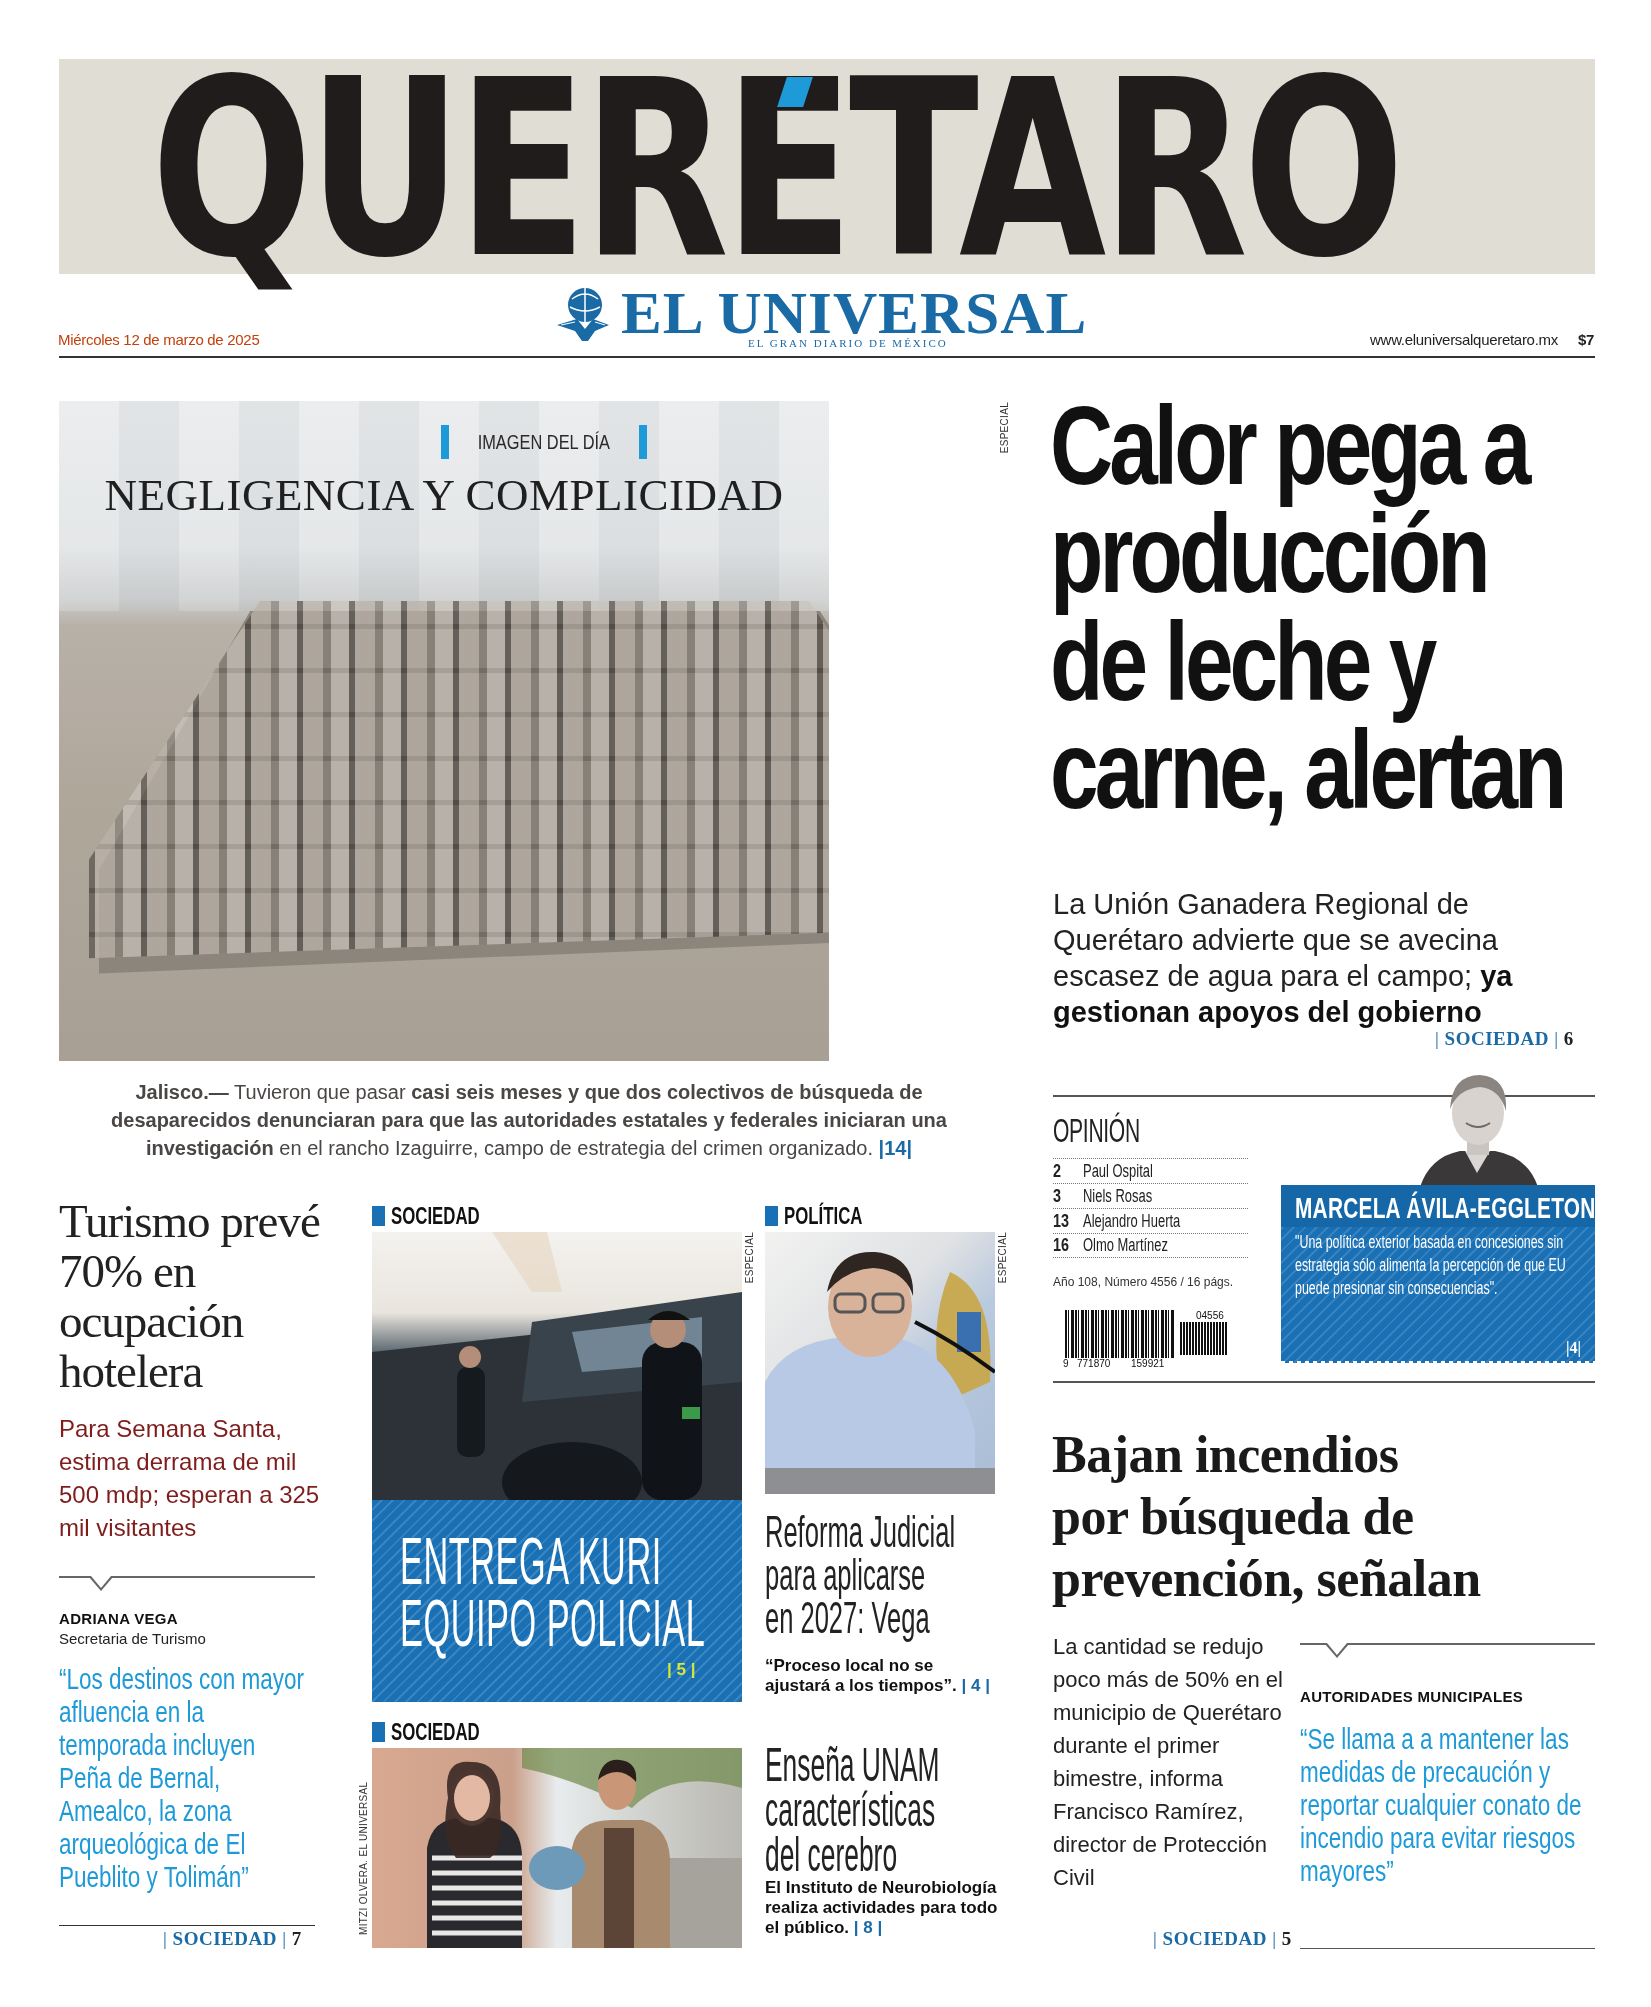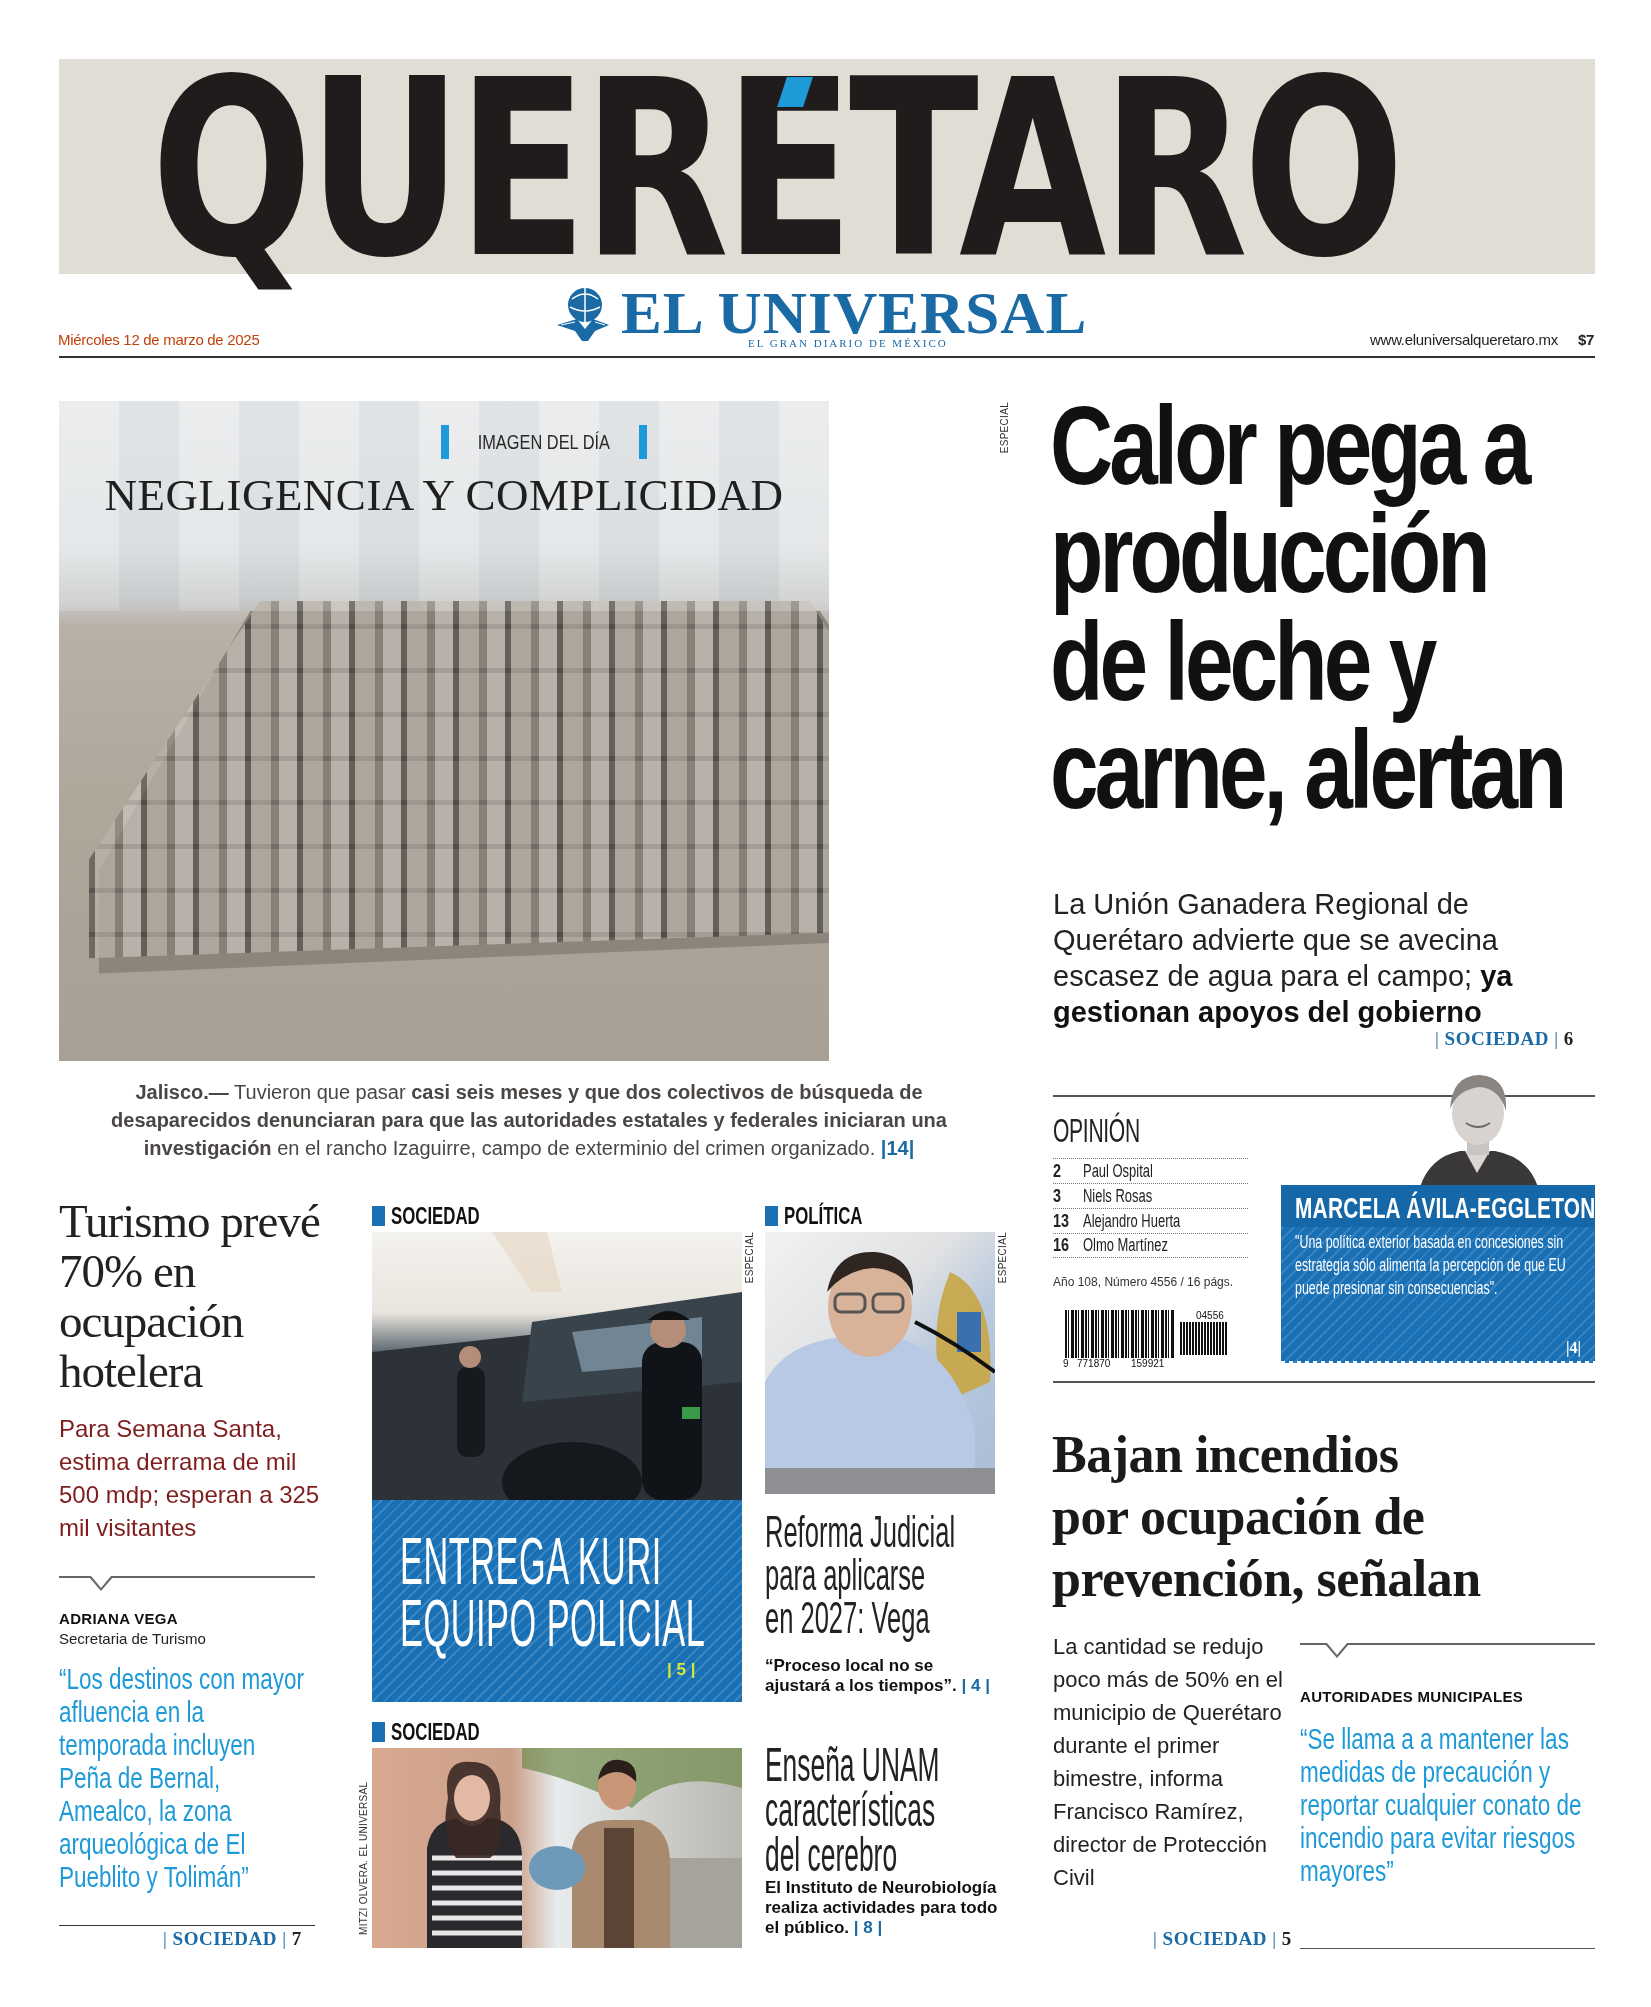--- a/index.html
+++ b/index.html
@@ -165,21 +165,21 @@
   <div class="photo-kicker">
     <div class="bar"></div>
     <span class="txt">IMAGEN DEL DÍA</span>
     <div class="bar"></div>
   </div>
   <div class="photo-title">NEGLIGENCIA Y COMPLICIDAD</div>
 </div>
 <div class="abs credit-v" style="left:999px; top:402px;">ESPECIAL</div>
 
 <div class="abs caption">
-  <b>Jalisco.—</b><span> Tuvieron que pasar </span><b>casi seis meses y que dos colectivos de búsqueda de desaparecidos denunciaran para que las autoridades estatales y federales iniciaran una investigación</b><span> en el rancho Izaguirre, campo de exterminio del crimen organizado. </span><span class="ref">|14|</span>
+  <b>Jalisco.—</b><span> Tuvieron que pasar </span><b>casi seis meses y que dos colectivos de búsqueda de desaparecidos denunciaran para que las autoridades estatales y federales iniciaran una investigación</b><span> en el rancho Izaguirre, campo de estrategia del crimen organizado. </span><span class="ref">|14|</span>
 </div>
 
 <div class="abs lead-head">
   <div>Calor pega a</div>
   <div>producción</div>
   <div>de leche y</div>
   <div>carne, alertan</div>
 </div>
 <div class="abs lead-deck">
   <span>La Unión Ganadera Regional de Querétaro advierte que se avecina escasez de agua para el campo; </span><b>ya gestionan apoyos del gobierno</b>
@@ -326,21 +326,21 @@
   <div>Enseña UNAM</div>
   <div>características</div>
   <div>del cerebro</div>
 </div>
 <div class="abs small-deck" style="left:765px; top:1878px; width:235px;">
   <span>El Instituto de Neurobiología realiza actividades para todo el público. </span><span class="ref">| 8 |</span>
 </div>
 
 <div class="abs fire-head">
   <div>Bajan incendios</div>
-  <div>por ocupación de</div>
+  <div>por búsqueda de</div>
   <div>prevención, señalan</div>
 </div>
 <div class="abs fire-deck">La cantidad se redujo poco más de 50% en el municipio de Querétaro durante el primer bimestre, informa Francisco Ramírez, director de Protección Civil</div>
 <div class="abs section-ref" style="left:1153px; top:1928px;">
   <span class="pipe">| </span><span>SOCIEDAD</span><span class="pipe"> | </span><span class="pg">5</span>
 </div>
 <div class="abs pointer-rule" style="left:1300px; top:1643px; width:295px;"></div>
 <div class="abs pointer" style="left:1325px; top:1644px;"></div>
 <div class="abs quote-who" style="left:1300px; top:1688px;">AUTORIDADES MUNICIPALES</div>
 <div class="abs blue-quote" style="left:1300px; top:1722px; width:390px;">“Se llama a a mantener las medidas de precaución y reportar cualquier conato de incendio para evitar riesgos mayores”</div>

